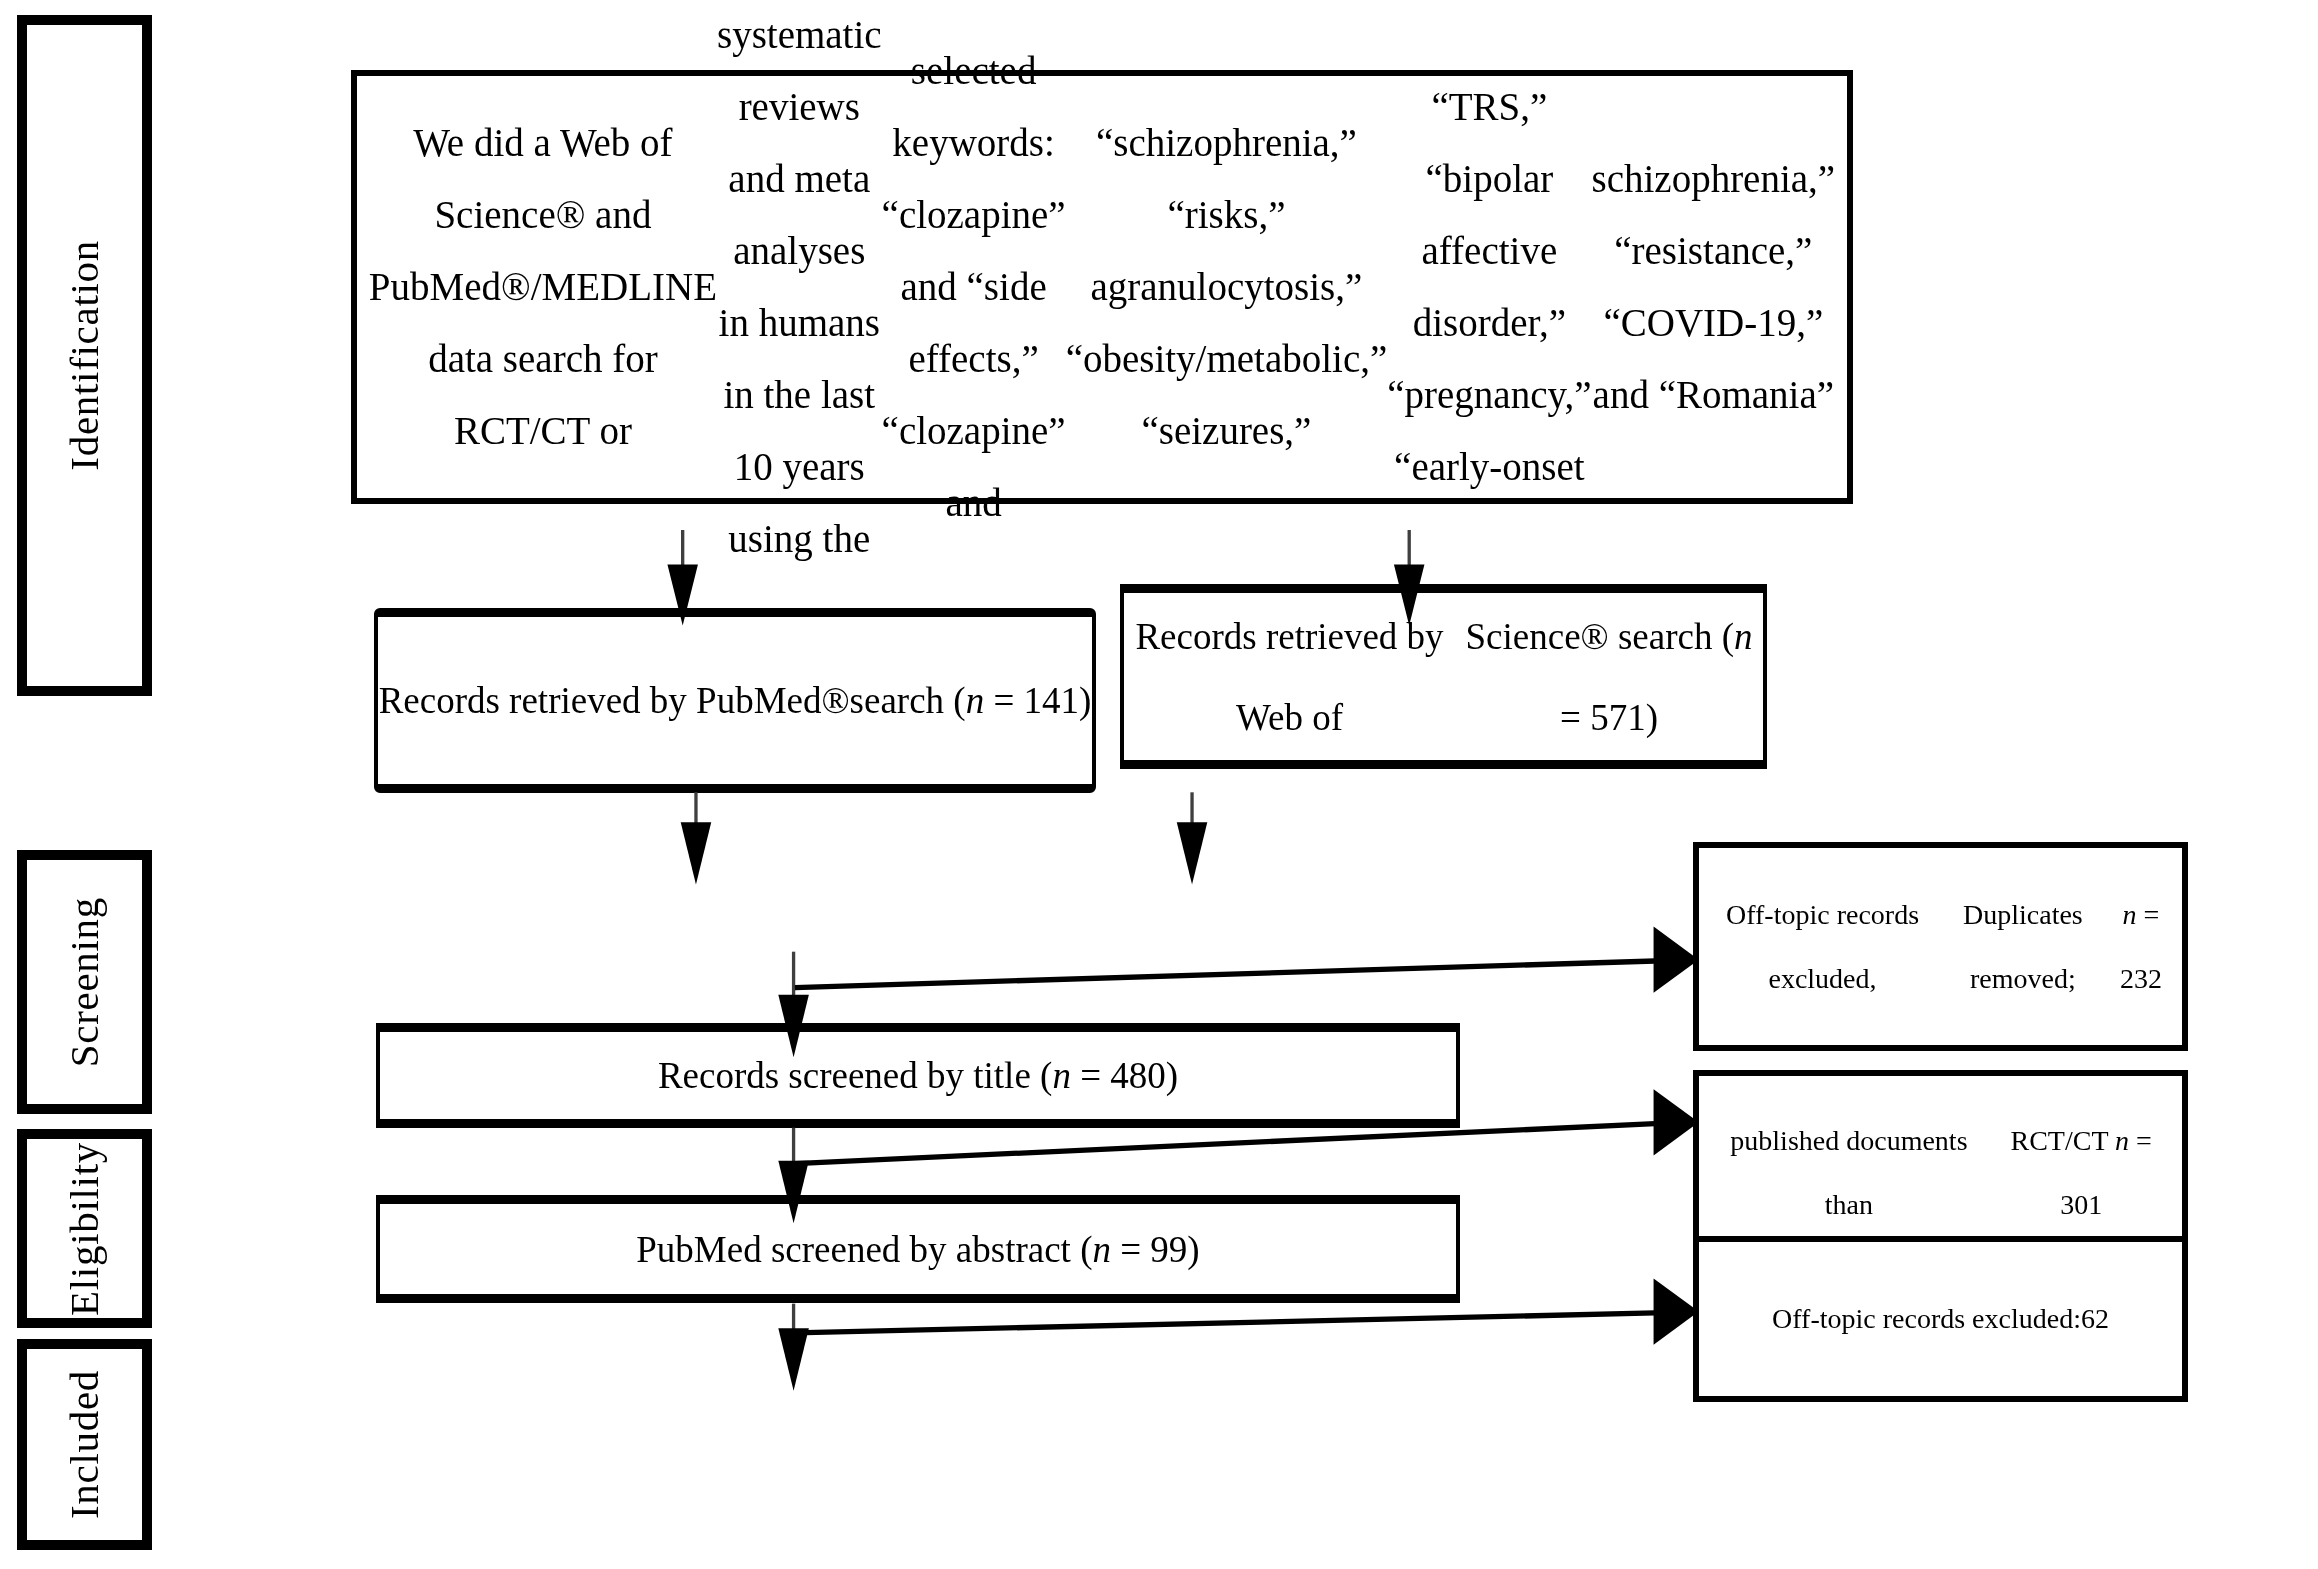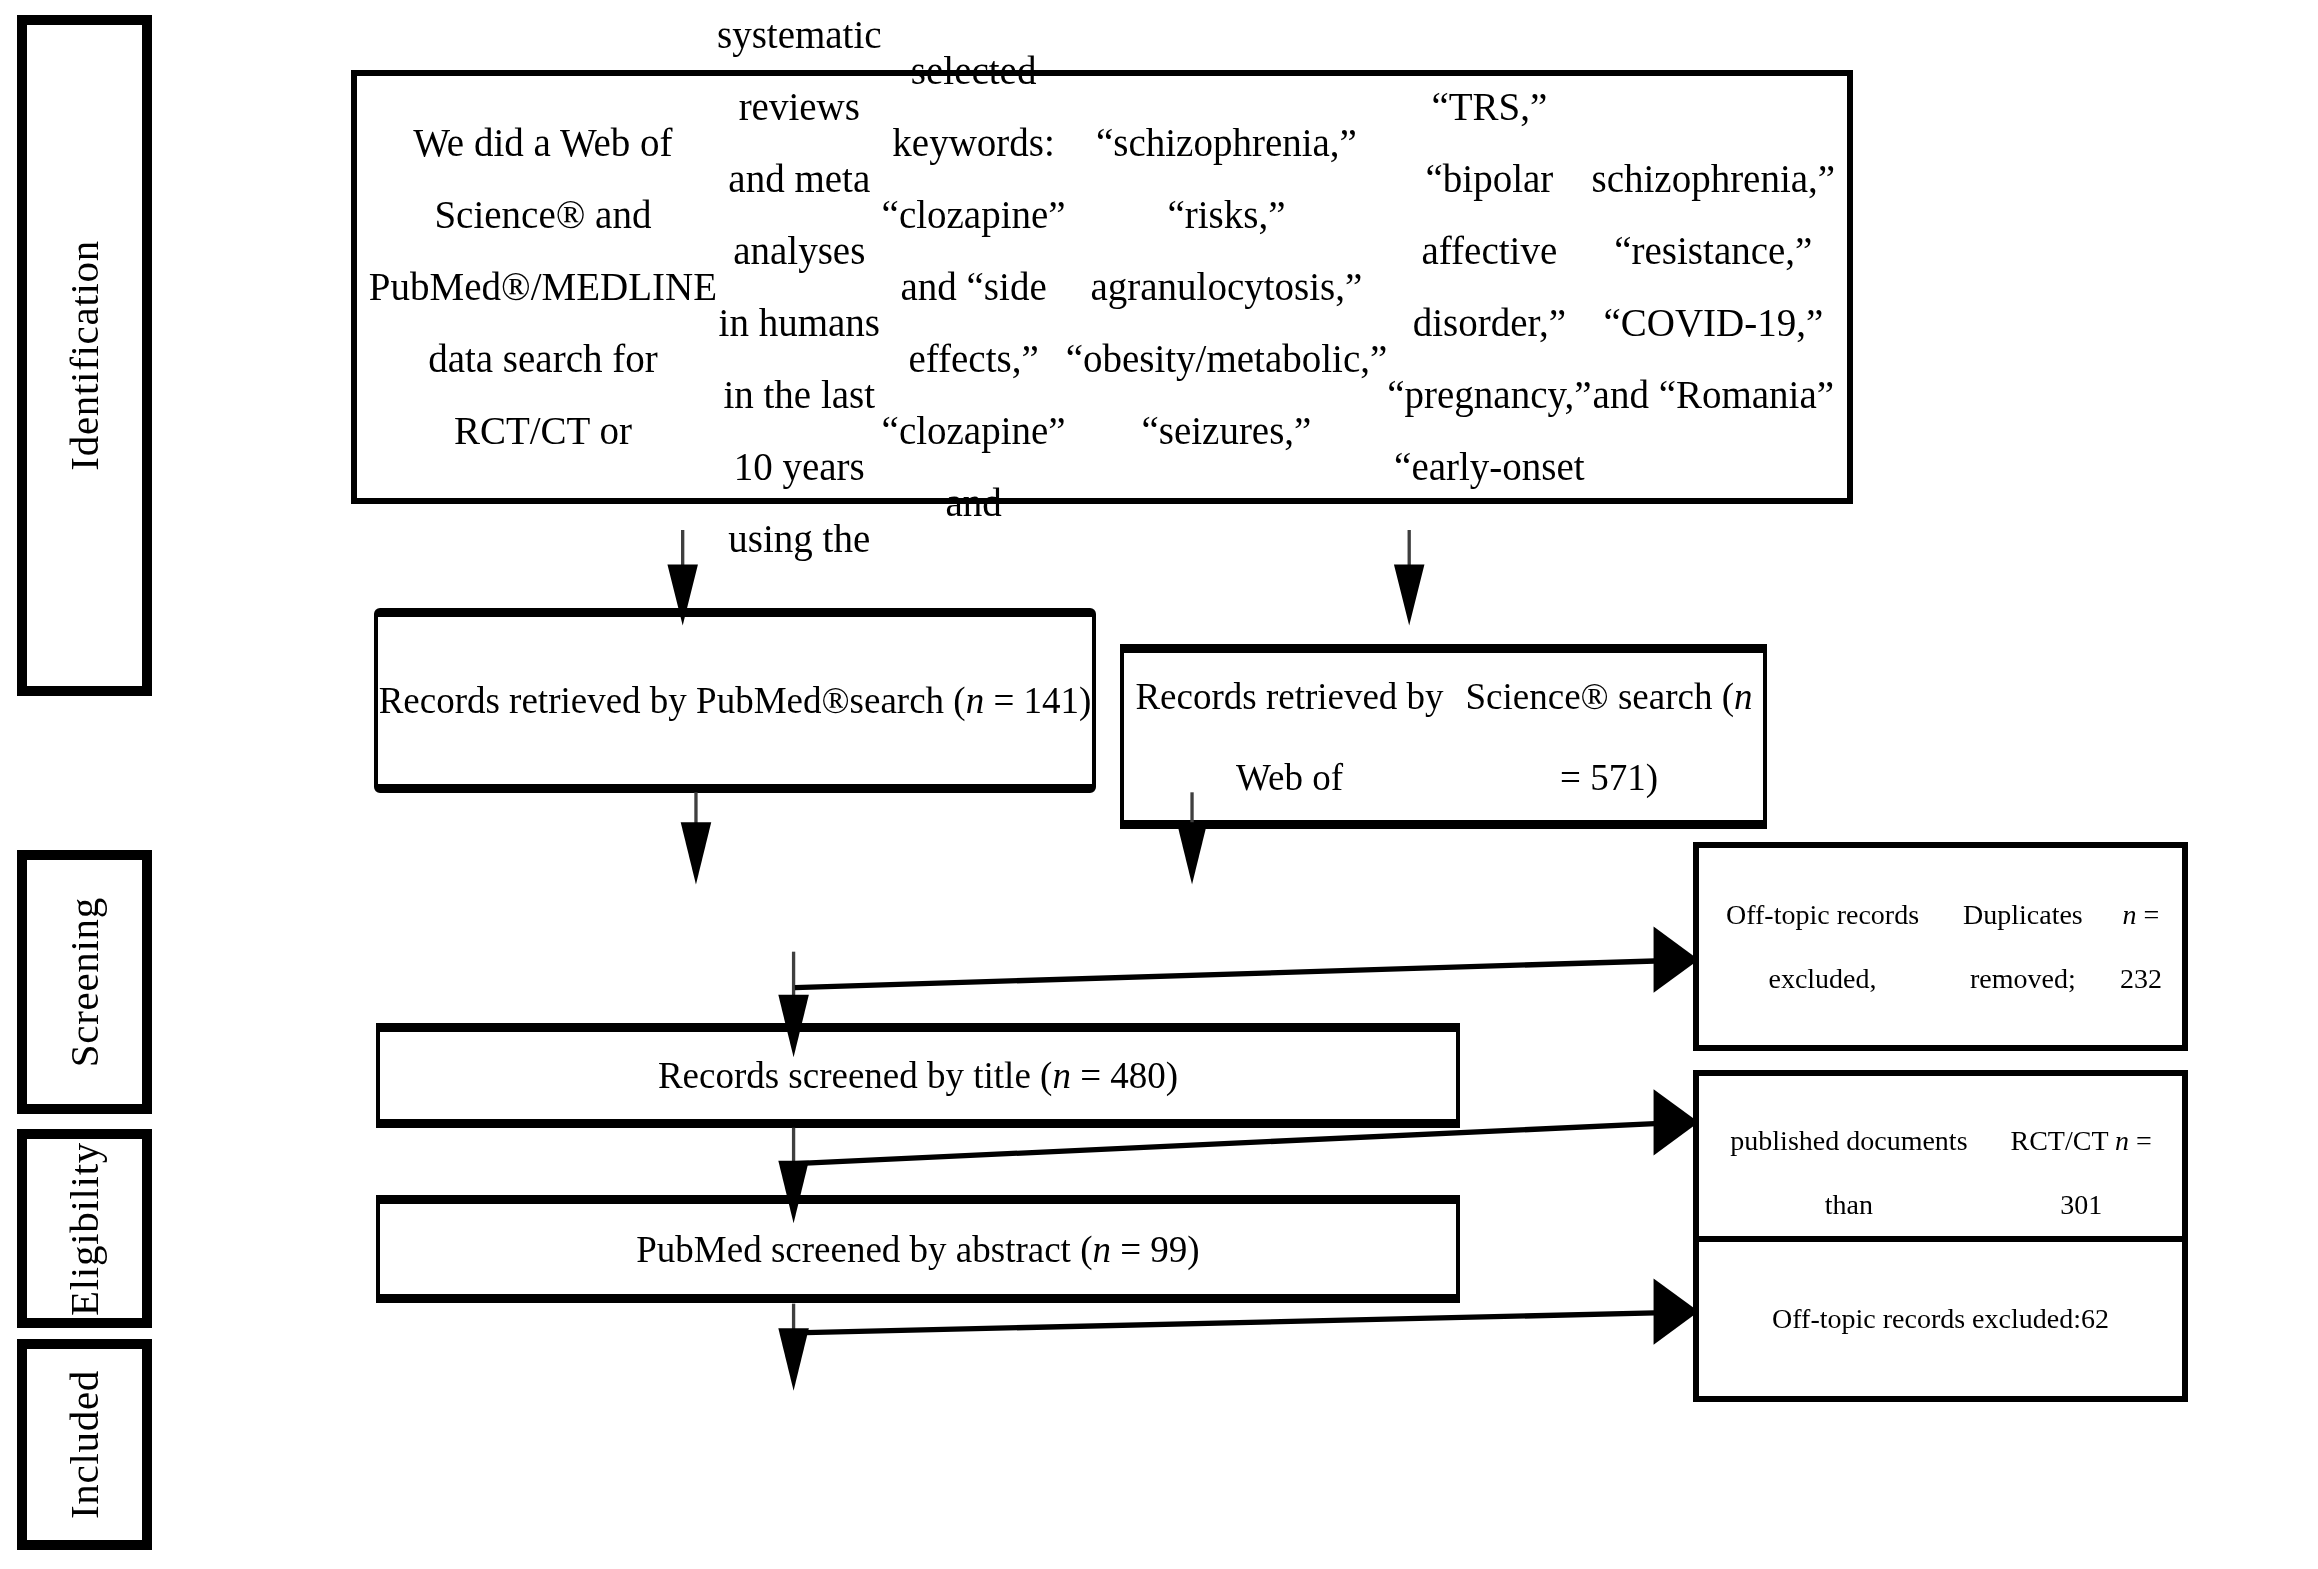--- a/index.html
+++ b/index.html
@@ -46,21 +46,21 @@
     <div class="ln"><span>selected keywords: “clozapine” and “side effects,” “clozapine” and</span></div>
     <div class="ln"><span>“schizophrenia,” “risks,” agranulocytosis,” “obesity/metabolic,” “seizures,”</span></div>
     <div class="ln"><span>“TRS,” “bipolar affective disorder,” “pregnancy,” “early-onset</span></div>
     <div class="ln"><span>schizophrenia,” “resistance,” “COVID-19,” and “Romania”</span></div>
   </div>
 
   <div class="box flowbox two" style="left:374px;top:608px;width:722px;height:185px;border-radius:6px;">
     <div class="ln"><span>Records retrieved by PubMed®</span></div>
     <div class="ln"><span>search (</span><span class="nv">n</span><span> = 141)</span></div>
   </div>
-  <div class="box flowbox two" style="left:1120px;top:644px;width:647px;height:185px;">
+  <div class="box flowbox two" style="left:1120px;top:584px;width:647px;height:185px;">
     <div class="ln"><span>Records retrieved by Web of</span></div>
     <div class="ln"><span>Science® search (</span><span class="nv">n</span><span> = 571)</span></div>
   </div>
 
   <div class="box flowbox" style="left:376px;top:1023px;width:1084px;height:105px;">
     <div class="ln"><span>Records screened by title (</span><span class="nv">n</span><span> = 480)</span></div>
   </div>
   <div class="box flowbox" style="left:376px;top:1195px;width:1084px;height:108px;">
     <div class="ln"><span>PubMed screened by abstract (</span><span class="nv">n</span><span> = 99)</span></div>
   </div>

